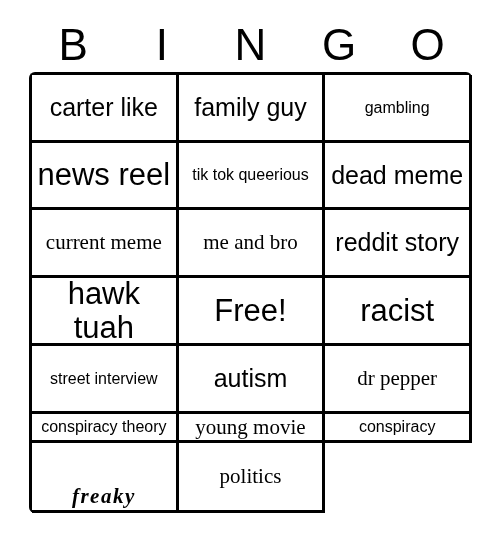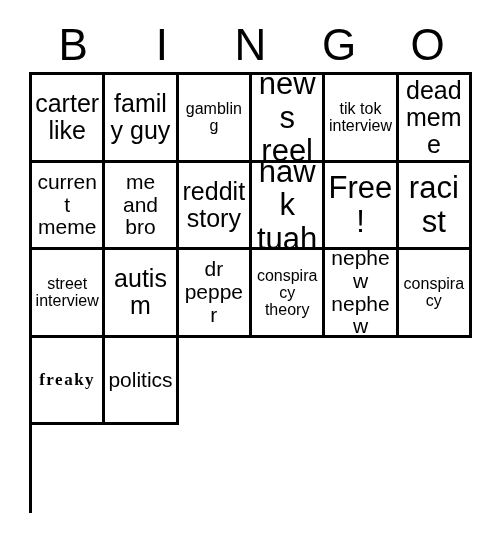--- a/index.html
+++ b/index.html
@@ -45,25 +45,26 @@
   }
 
   
   #bingo-grid {
     position: absolute;
     left: 29px;
     top: 72px;
     width: 443px;
     height: 441px;
     display: grid;
-    grid-template-columns: repeat(6, 1fr);
+    grid-template-columns: repeat(3, 1fr);
     grid-template-rows: repeat(5, 1fr);
     border-top: 3px solid #000;
     border-left: 3px solid #000;
     box-sizing: border-box;
+    border-radius: 6px;
   }
   .cell {
     border-right: 3px solid #000;
     border-bottom: 3px solid #000;
     box-sizing: border-box;
     display: flex;
     align-items: center;
     justify-content: center;
     text-align: center;
     padding: 2px 3px;
@@ -73,29 +74,31 @@
   .cell-text {
     display: block;
     width: 100%;
     line-height: 1.08;
     word-wrap: break-word;
   }
 
   
   .fs-xl  { font-size: 31px; }
   .fs-lg  { font-size: 25px; }
-  .fs-md  { font-size: 21px; }
+  .fs-md  { font-size: 21px; font-family: Liberation Serif, serif; }
   .fs-sm  { font-size: 16px; }
   .fs-xs  { font-size: 14px; }
 
   .script {
     font-family: "Liberation Serif", "DejaVu Serif", serif;
+    font-style: italic;
     font-weight: bold;
     letter-spacing: 1.5px;
-    font-size: 17px;
+    font-size: 21px;
+    margin-top: 40px;
   }
 </style>
 </head>
 <body>
 
 <div id="bingo-card">
 
   <div id="header-row">
     <div class="header-letter">B</div>
     <div class="header-letter">I</div>
@@ -112,21 +115,21 @@
     <div class="cell">
       <span class="cell-text fs-lg" id="c0-1">family guy</span>
     </div>
     <div class="cell">
       <span class="cell-text fs-sm" id="c0-2">gambling</span>
     </div>
     <div class="cell">
       <span class="cell-text fs-xl" id="c0-3">news reel</span>
     </div>
     <div class="cell">
-      <span class="cell-text fs-sm" id="c0-4">tik tok interview</span>
+      <span class="cell-text fs-sm" id="c0-4">tik tok queerious</span>
     </div>
 
     <div class="cell">
       <span class="cell-text fs-lg" id="c1-0">dead meme</span>
     </div>
     <div class="cell">
       <span class="cell-text fs-md" id="c1-3">current meme</span>
     </div>
     <div class="cell">
       <span class="cell-text fs-md" id="c1-4">me and bro</span>
@@ -152,21 +155,21 @@
       <span class="cell-text fs-lg" id="c3-1">autism</span>
     </div>
     <div class="cell">
       <span class="cell-text fs-md" id="c3-2">dr pepper</span>
     </div>
     <div class="cell">
       <span class="cell-text fs-sm" id="c3-3">conspiracy theory</span>
     </div>
 
     <div class="cell">
-      <span class="cell-text fs-md" id="c4-0">nephew nephew</span>
+      <span class="cell-text fs-md" id="c4-0">young movie</span>
     </div>
     <div class="cell">
       <span class="cell-text fs-sm" id="c4-1">conspiracy</span>
     </div>
     <div class="cell">
       <span class="cell-text script" id="c4-2">freaky</span>
     </div>
     <div class="cell">
       <span class="cell-text fs-md" id="c4-4">politics</span>
     </div>

